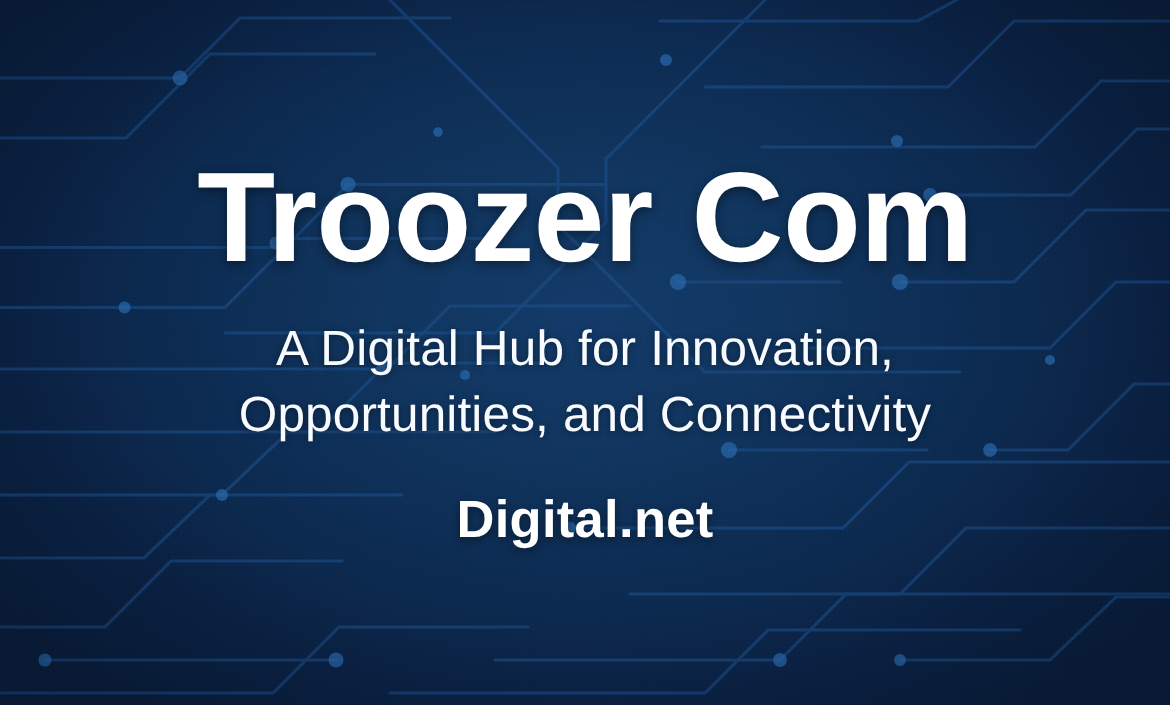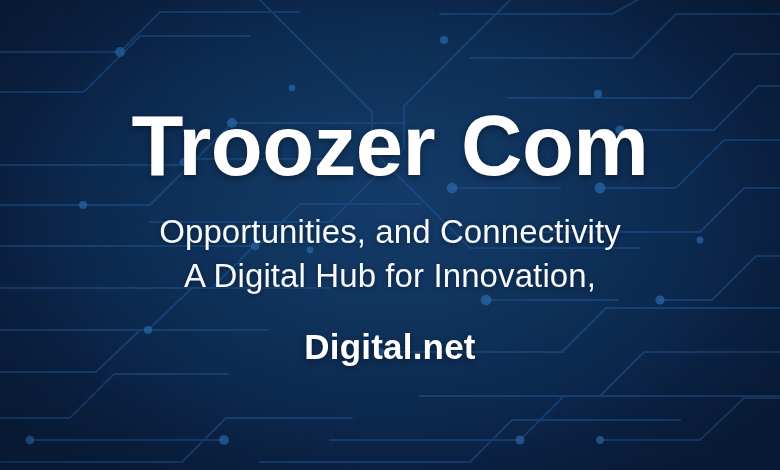--- a/index.html
+++ b/index.html
@@ -153,20 +153,20 @@
   <div class="bg-vignette"></div>
   <div class="bg-noise"></div>
 
   <div class="content">
 
     <div class="title">
       <span>Troozer</span><span class="word-gap"></span><span>Com</span>
     </div>
 
     <div class="tagline">
+      <span class="tagline-line">A Digital Hub for Innovation,</span>
       <span class="tagline-line">Opportunities, and Connectivity</span>
-      <span class="tagline-line">A Digital Hub for Innovation,</span>
     </div>
 
     <div class="domain">Digital.net</div>
 
   </div>
 </div>
 
 </body></html>

